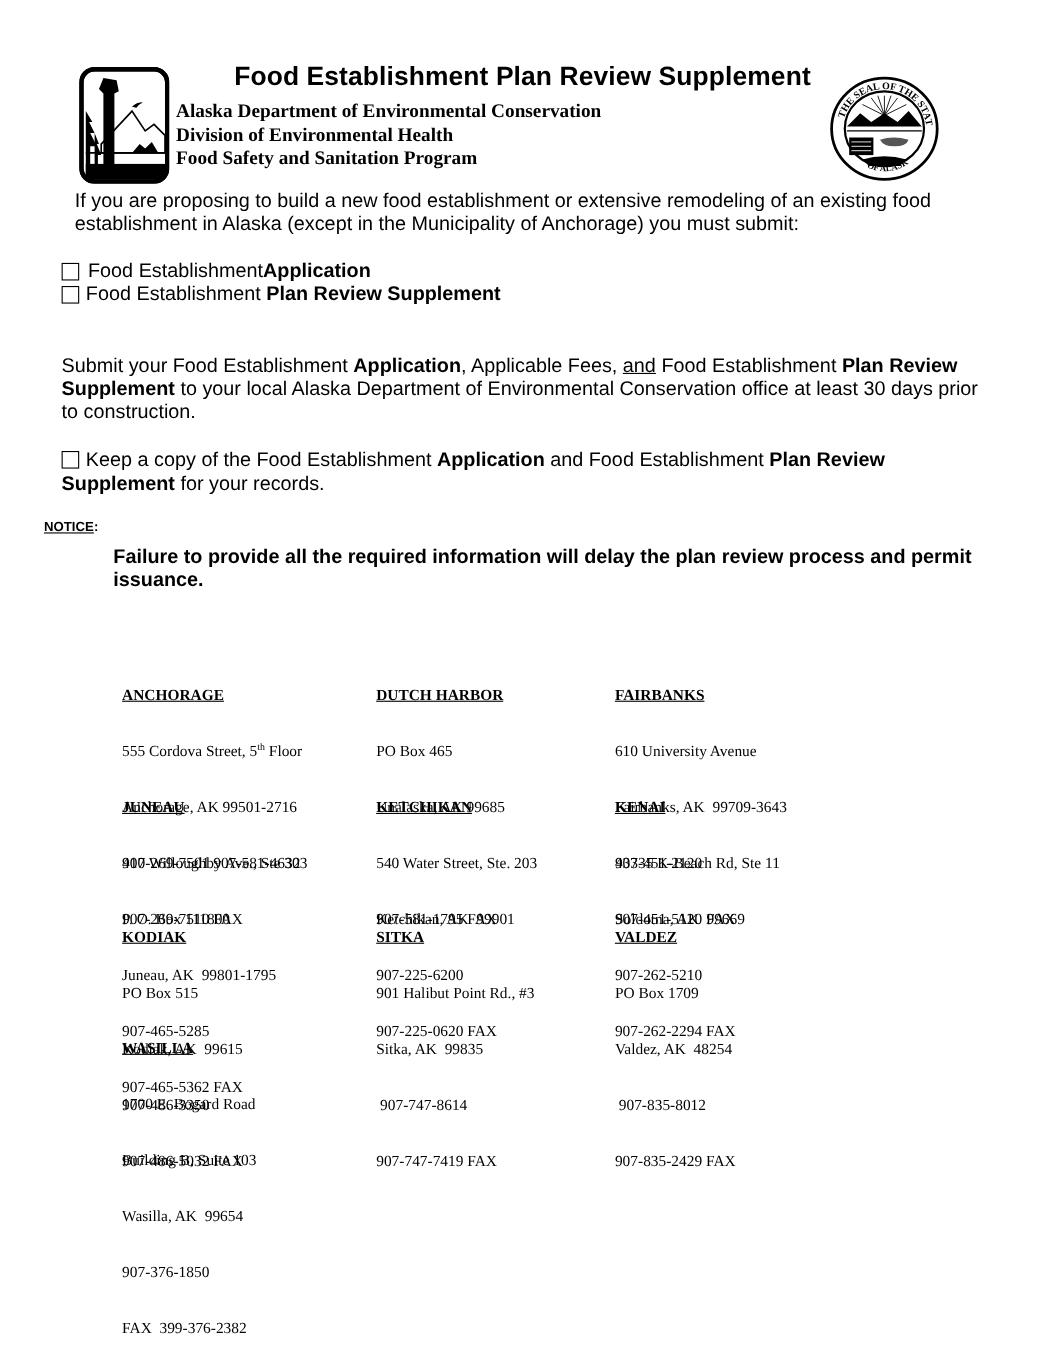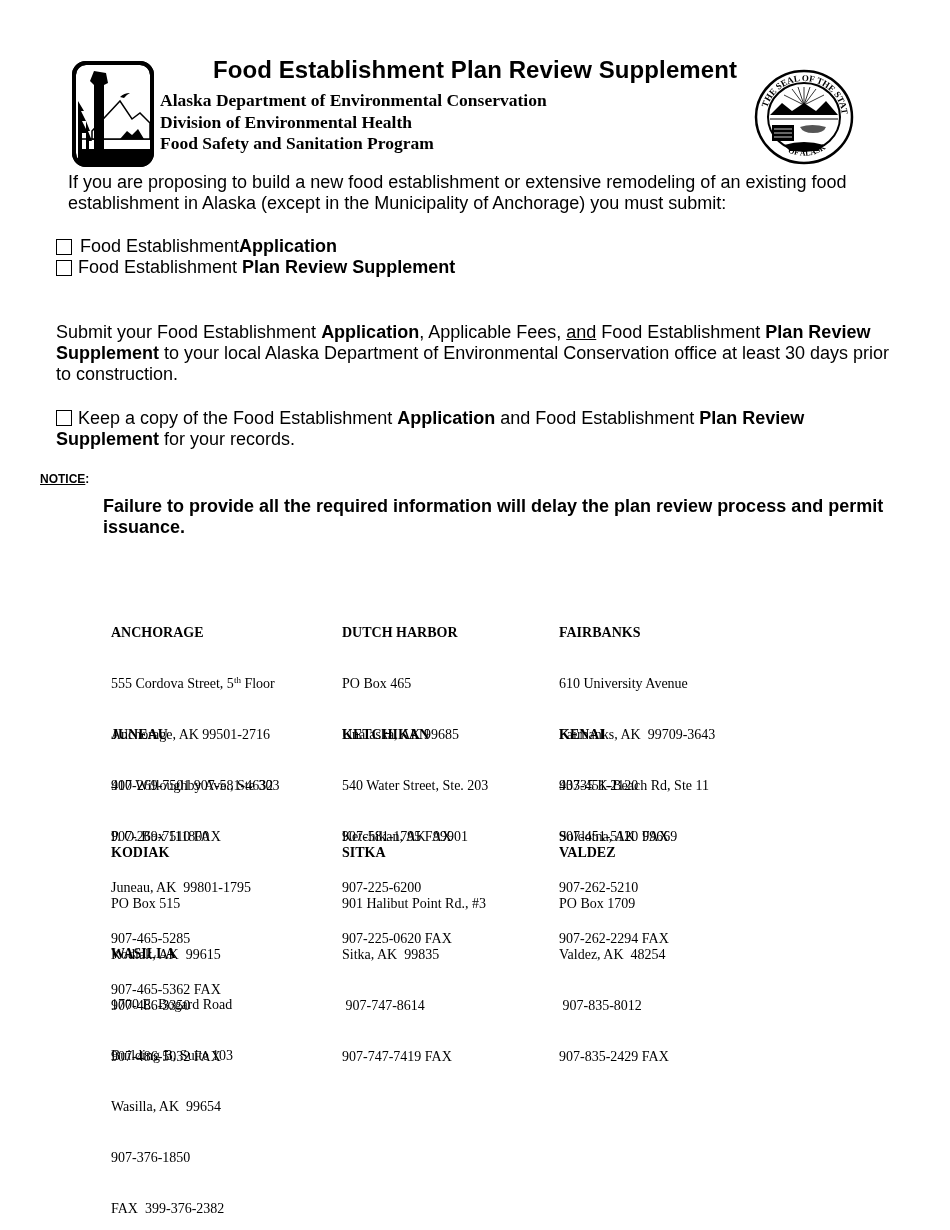--- a/index.html
+++ b/index.html
@@ -14,21 +14,21 @@
   .check-row { display:flex; align-items:center; height:21px; }
   .cb { display:inline-block; width:16px; height:16px; border:1.3px solid #000; box-sizing:border-box; margin-right:8px; background:#fff; }
   .cb-inline { display:inline-block; width:16px; height:16px; border:1.3px solid #000; box-sizing:border-box; margin-right:6px; vertical-align:-2px; }
   .submit { top:322px; }
   .keep { top:408px; }
   .notice-title { position:absolute; left:40px; top:472px; font-size:12px; font-weight:bold; }
   .notice-title u { text-decoration:underline; }
   .notice-body { position:absolute; left:56px; top:496px; width:840px; font-size:18px; line-height:21px; font-weight:bold;margin-left:47px; }
   .offices { position:absolute; left:111px; top:590px; font-family:"Liberation Serif", serif; font-size:14px; line-height:17px; }
   .office { position:absolute; width:230px; white-space:pre; }
-  .office .name { font-weight:bold; }
+  .office .name { font-weight:bold;text-decoration:underline; }
   sup { font-size:9px; vertical-align:5px; line-height:0; }
 </style>
 </head>
 <body>
 
 <div class="logo-left">
   <svg width="82" height="106" viewBox="0 0 82 106">
     <rect x="2" y="2" width="78" height="102" rx="12" ry="12" fill="#fff" stroke="#000" stroke-width="4"></rect>
 
     <path d="M6 78 L78 78" stroke="#000" stroke-width="1.5"></path>

